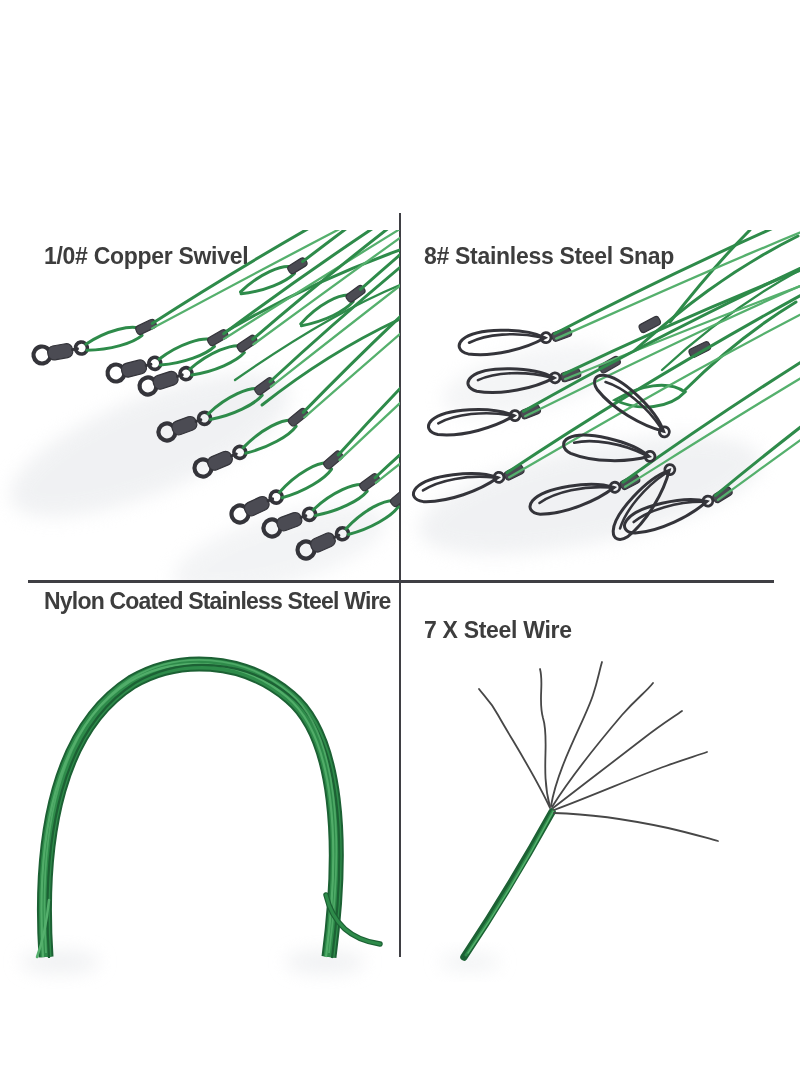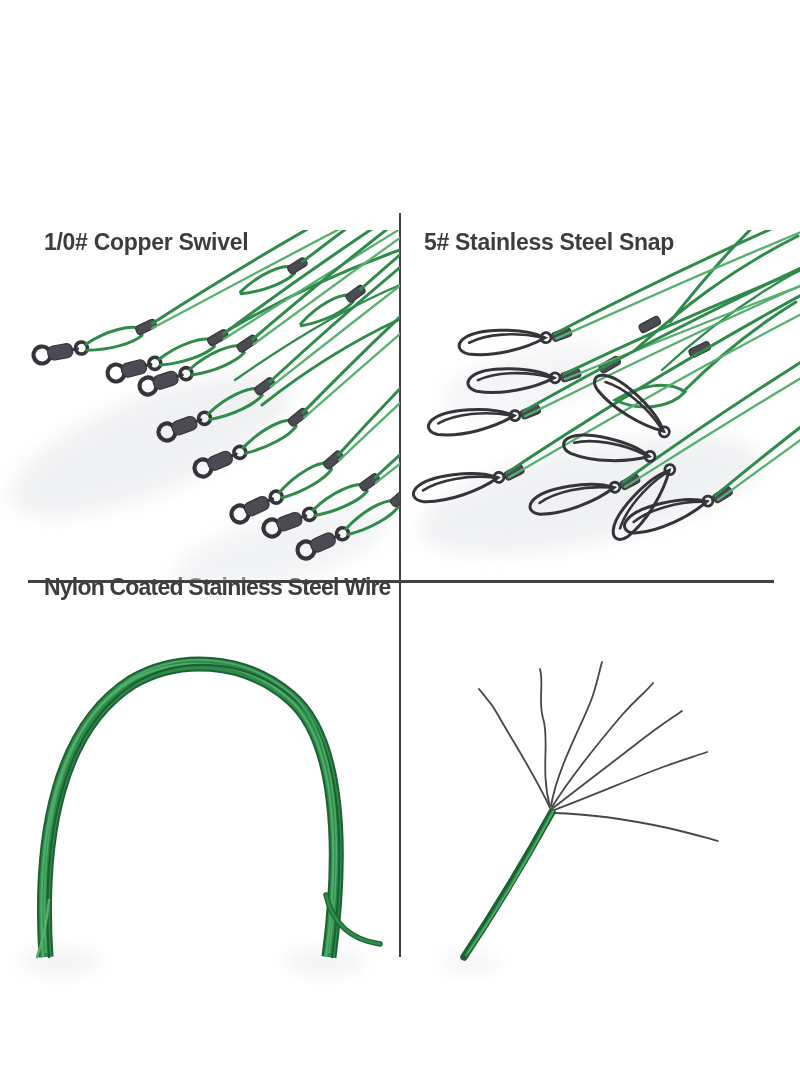--- a/index.html
+++ b/index.html
@@ -2,21 +2,21 @@
 <html style="--bg: #ffffff; --text: #3d3d3d; --divider: #3f3f44; --wire-green: #2e8b4a; --wire-green-dark: #1c6134; --wire-green-light: #55b06d; --hardware-dark: #34343a; --hardware-mid: #4b4b53; --shadow: #e7e9ec;"><head>
 <meta charset="utf-8">
 <style>
   html,body{margin:0;padding:0;background:#ffffff;}
   .canvas{
     position:relative;width:800px;height:1091px;background:var(--bg,#fff);
     overflow:hidden;font-family:"Liberation Sans",sans-serif;
   }
   .label{
     position:absolute;font-size:23px;font-weight:600;letter-spacing:-0.3px;
-    color:var(--text,#3d3d3d);white-space:nowrap;line-height:1.2;
+    color:var(--text,#3d3d3d);white-space:nowrap;line-height:1.2;margin-top:14px;
   }
   .label.tl{left:44px;top:229px;}
   .label.tr{left:424px;top:229px;}
   .label.bl{left:44px;top:574px;letter-spacing:-0.8px;}
   .label.br{left:424px;top:603px;}
   .divider-v{position:absolute;left:399px;top:213px;width:2.4px;height:744px;background:var(--divider,#3f3f44);}
   .divider-h{position:absolute;left:28px;top:580px;width:746px;height:2.8px;background:var(--divider,#3f3f44);}
   .photo{position:absolute;}
   .ph-tl{left:0;top:230px;}
   .ph-tr{left:400px;top:230px;}
@@ -65,22 +65,23 @@
       <rect x="9" y="-6" width="20" height="9" rx="3.5" class="hwf" transform="rotate(-14 19 -1)"></rect>
       <path d="M 12 -3 C 95 -36 230 -86 420 -140" class="g3"></path>
       <path d="M 13 2 C 100 -26 240 -74 426 -122" class="g2 gl"></path>
     </g>
   </defs>
 </svg>
 
 <div class="canvas">
 
   <div class="label tl">1/0# Copper Swivel</div>
-  <div class="label tr">5# Stainless Steel Snap</div>
+  <div class="label tr">8# Stainless Steel Snap</div>
   <div class="label bl">Nylon Coated Stainless Steel Wire</div>
+  <div class="label br">7 X Steel Wire</div>
 
   <div class="divider-v"></div>
   <div class="divider-h"></div>
 
   <svg class="photo ph-tl" width="400" height="350" viewBox="0 0 400 350">
     <g>
       <ellipse cx="150" cy="215" rx="150" ry="48" fill="var(--shadow)" opacity="0.6" transform="rotate(-22 150 215)" filter="url(#blur8)"></ellipse>
       <ellipse cx="280" cy="320" rx="110" ry="34" fill="var(--shadow)" opacity="0.5" transform="rotate(-16 280 320)" filter="url(#blur8)"></ellipse>
     </g>
     <g>

